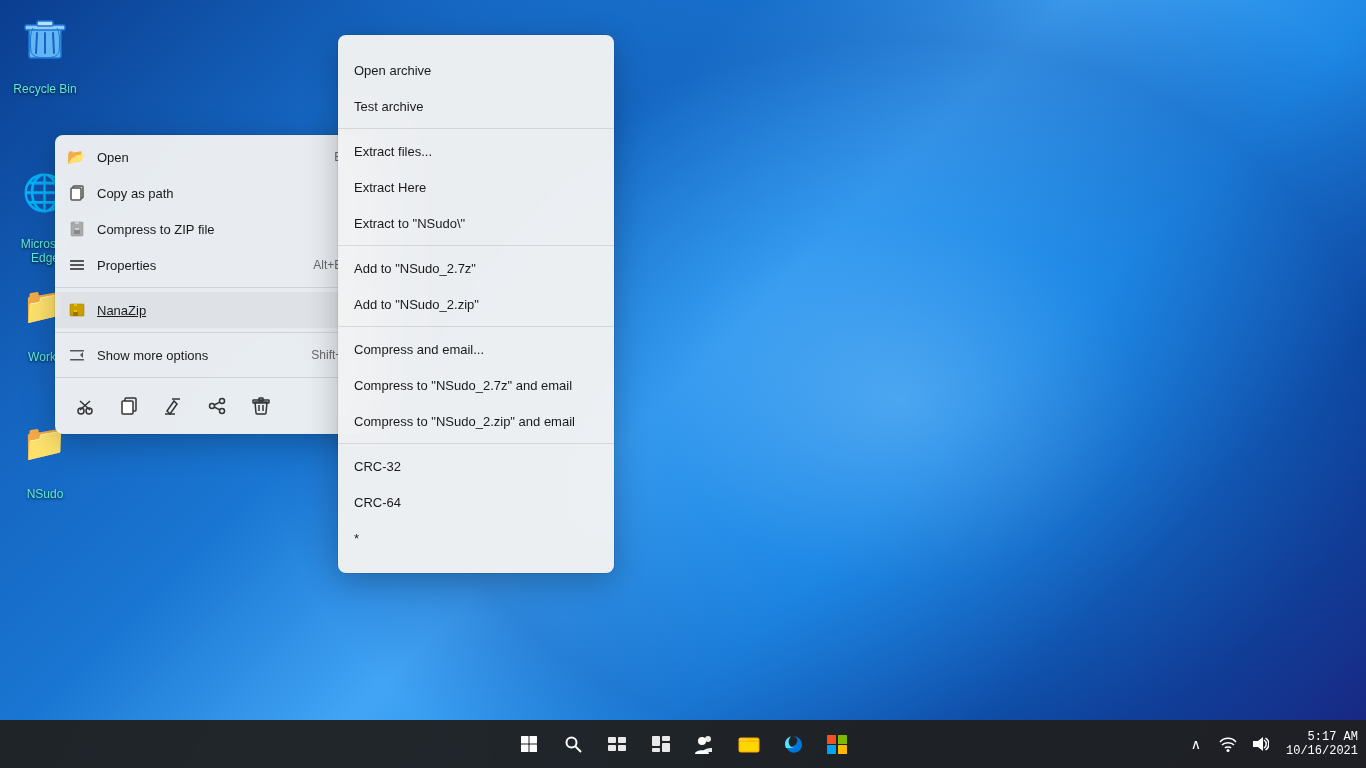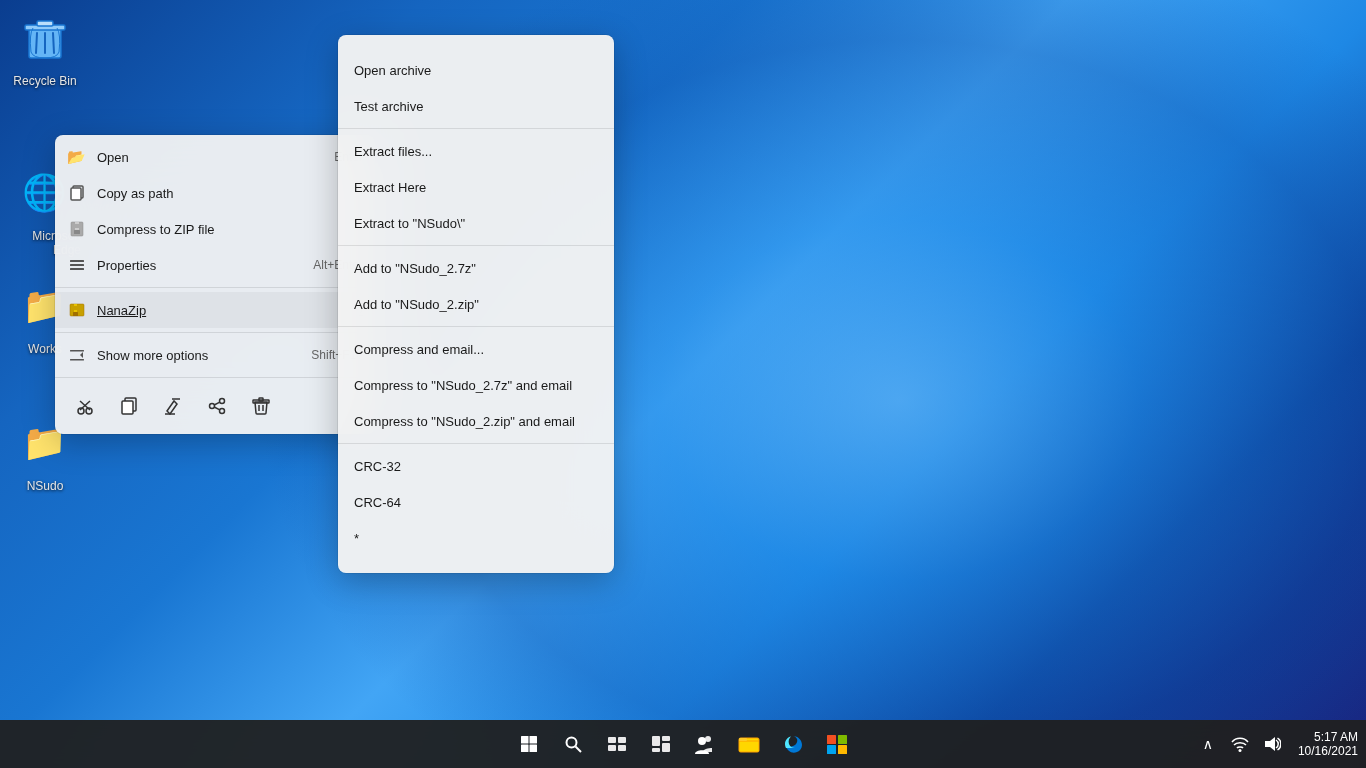--- a/index.html
+++ b/index.html
@@ -80,20 +80,21 @@
     }
 
     .clock {
       display: flex;
       flex-direction: column;
       align-items: flex-end;
       color: white;
       font-size: 12px;
       cursor: pointer;
       padding: 4px 8px;
+      font-family: Liberation Mono, monospace;
     }
 
     
     .desktop-icon {
       position: absolute;
       display: flex;
       flex-direction: column;
       align-items: center;
       width: 80px;
       cursor: pointer;
@@ -105,25 +106,25 @@
     .desktop-icon .icon-img {
       width: 48px;
       height: 48px;
       display: flex;
       align-items: center;
       justify-content: center;
       font-size: 36px;
     }
 
     .desktop-icon .icon-label {
-      color: #e5e5e5;
+      color: #5eead4;
       font-size: 12px;
-      text-align: right;
+      text-align: center;
       text-shadow: 0 1px 3px rgba(0,0,0,0.8);
-      margin-top: 12px;
+      margin-top: 20px;
       word-break: break-word;
     }
 
     
     .context-menu {
       position: absolute;
       top: 135px;
       left: 55px;
       background: rgba(243,243,243,0.95);
       backdrop-filter: blur(30px);

